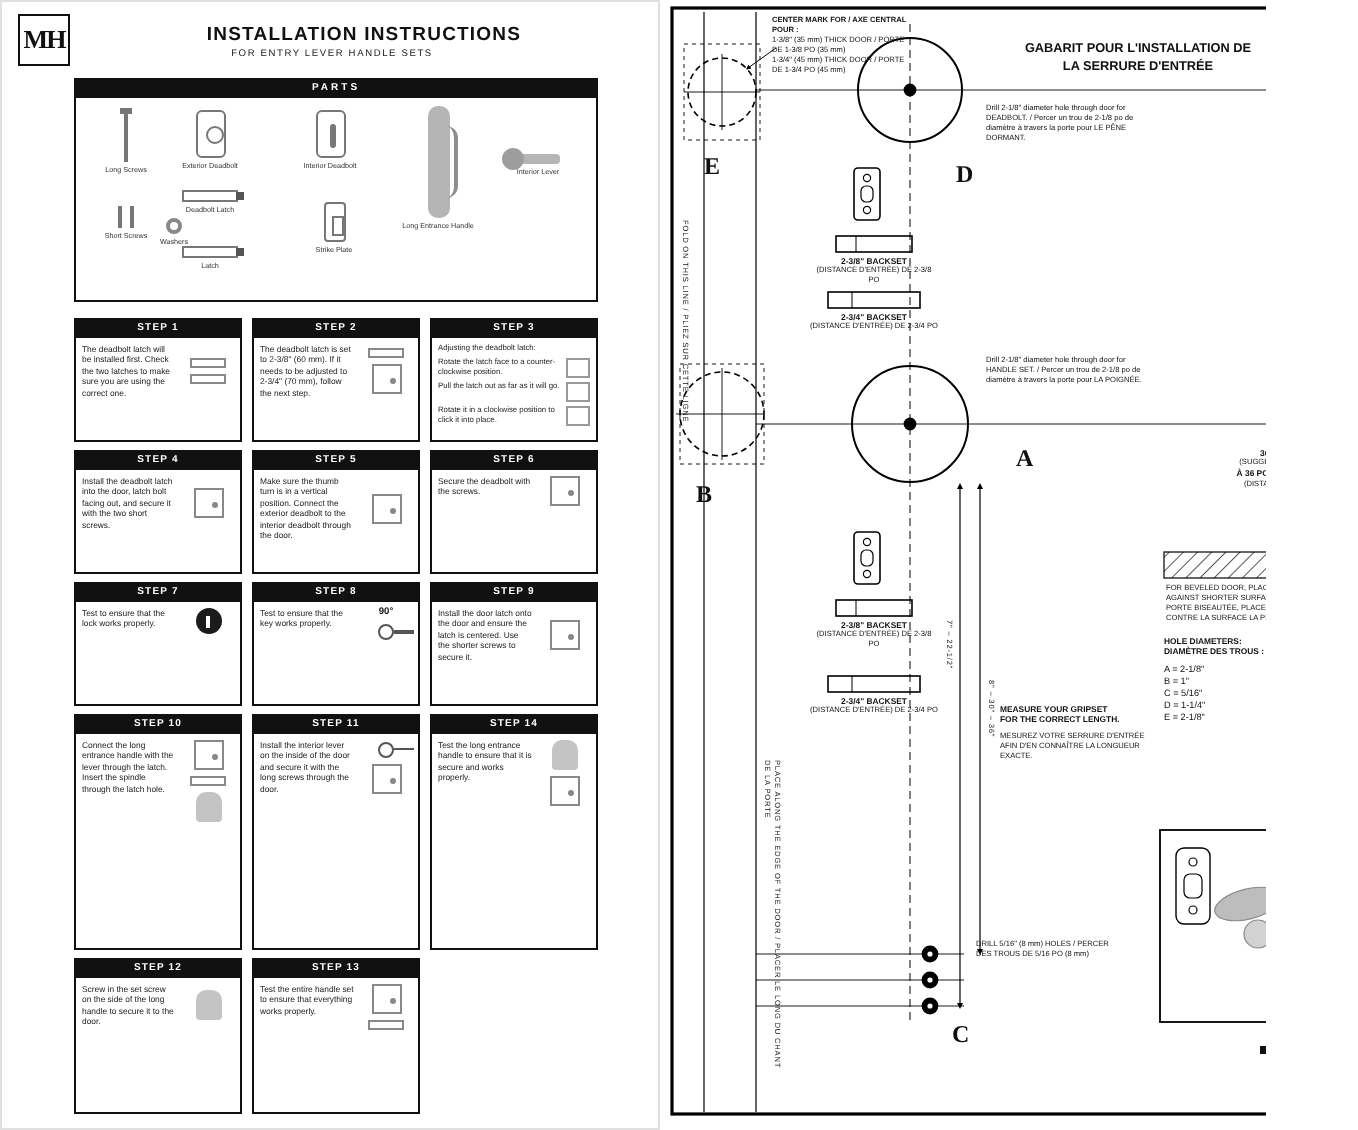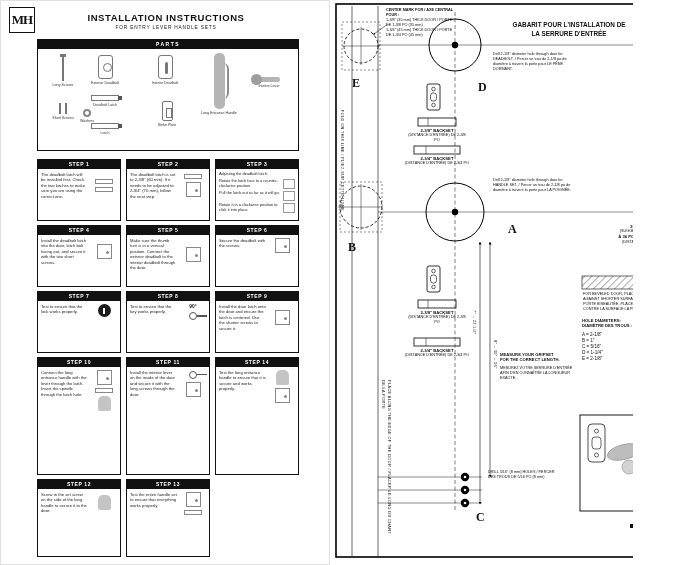--- a/index.html
+++ b/index.html
@@ -5,21 +5,21 @@
   *{margin:0;padding:0;box-sizing:border-box}
   html,body{background:#fff}
   body{font-family:"Liberation Sans",sans-serif;color:#111}
   .sheet{position:relative;width:633px;height:565px;background:#b91c1c;overflow:hidden}
 
   
   .left-page{position:absolute;left:0;top:0;width:330px;height:565px;background:#fff;border:1px solid #e0e0e0}
   .logo{position:absolute;left:8px;top:6px;width:26px;height:26px;border:1.6px solid #111;
         display:flex;align-items:center;justify-content:center;font-weight:bold;font-size:13px;
         font-family:"Liberation Serif",serif;letter-spacing:-1px}
-  .lp-title{position:absolute;left:30px;top:11px;width:270px;text-align:center;font-size:9.5px;font-weight:bold;letter-spacing:.6px}
+  .lp-title{position:absolute;left:46px;top:11px;width:270px;text-align:center;font-size:9.5px;font-weight:bold;letter-spacing:.6px}
   .lp-sub{position:absolute;left:30px;top:24px;width:270px;text-align:center;font-size:4.8px;letter-spacing:.8px;color:#222}
 
   .parts{position:absolute;left:36px;top:38px;width:262px;height:112px;border:1px solid #111;background:#fff}
   .parts-h{height:9px;background:#111;color:#fff;font-size:5px;font-weight:bold;text-align:center;line-height:9px;letter-spacing:1.5px}
   .parts-b{position:relative;height:101px}
   .pitem{position:absolute;display:flex;flex-direction:column;align-items:center;gap:2px;width:46px}
   .plabel{font-size:3.6px;color:#333;text-align:center;line-height:1.15}
   .p1{left:2px;top:8px}.p2{left:2px;top:54px}.p3{left:26px;top:60px}
   .p4{left:44px;top:6px}.p5{left:44px;top:46px}.p6{left:44px;top:74px}
   .p7{left:104px;top:6px}.p8{left:106px;top:52px}

